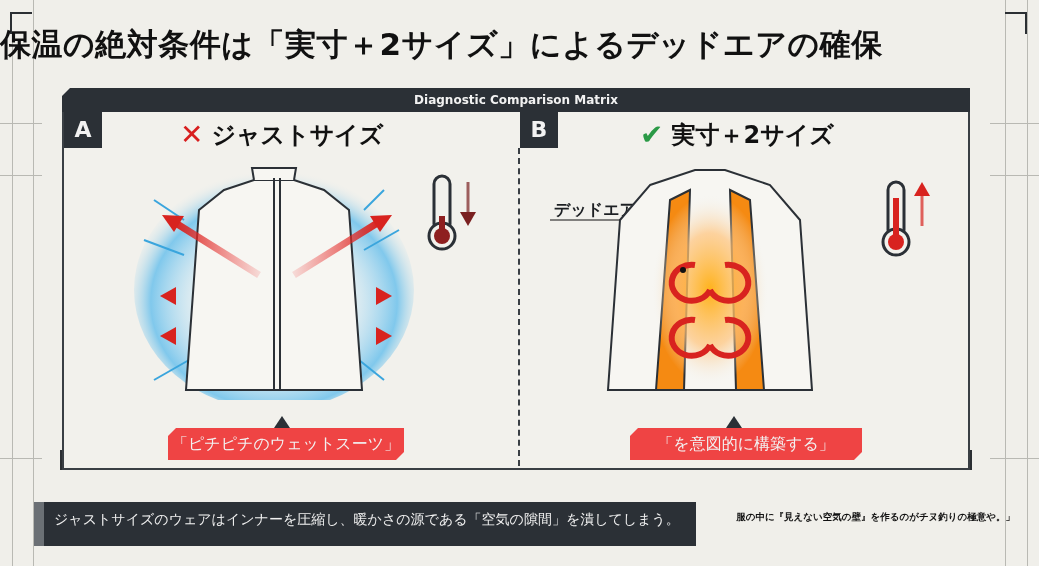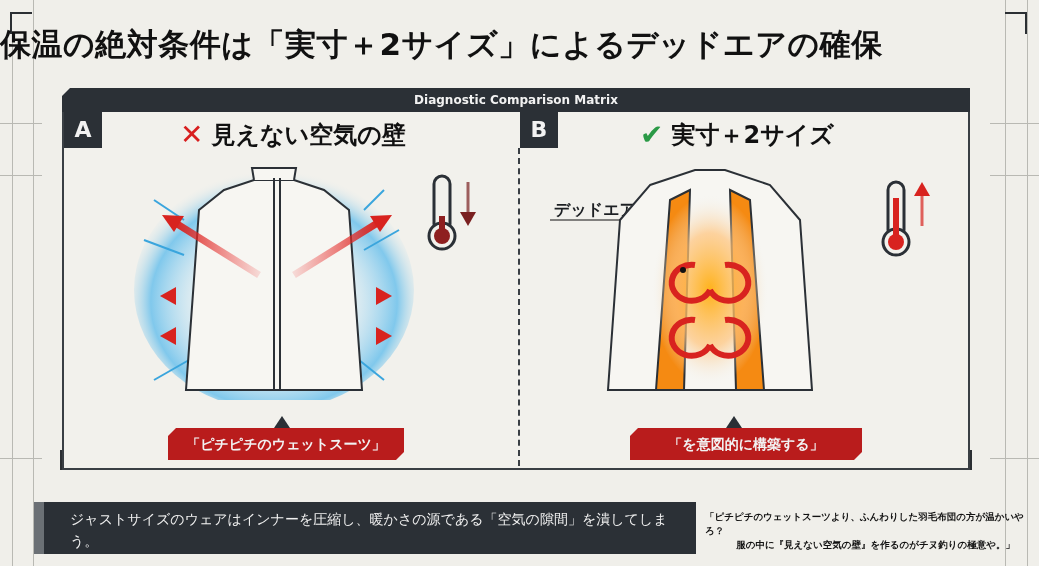--- a/index.html
+++ b/index.html
@@ -46,35 +46,35 @@
     font-weight: bold; font-size: 22px; text-align: center; line-height: 36px;
   }
   .panel-heading {
     position: absolute; top: 6px; font-size: 24px; font-weight: bold; color: #111;
     display: flex; align-items: center; gap: 8px;
   }
   .mark-x { color: #d81f1f; font-size: 28px; font-weight: bold; }
   .mark-check { color: #2b9a46; font-size: 28px; font-weight: bold; }
 
   .caption {
-    position: absolute; top: 316px; height: 32px; background: #b91c1c; color: #f2f2f2;
-    font-size: 14px; line-height: 32px; text-align: center; font-weight: bold;
+    position: absolute; top: 316px; height: 32px; background: #ef4444; color: #f2f2f2;
+    font-size: 16px; line-height: 32px; text-align: center; font-weight: normal;
     clip-path: polygon(8px 0, 100% 0, 100% calc(100% - 8px), calc(100% - 8px) 100%, 0 100%, 0 8px);
   }
   .caption-tip {
     position: absolute; top: 304px; width: 0; height: 0;
     border-left: 8px solid transparent; border-right: 8px solid transparent;
     border-bottom: 12px solid #2b3036;
   }
 
   .summary {
-    position: absolute; left: 34px; top: 502px; width: 662px; height: 52px;
+    position: absolute; left: 34px; top: 502px; width: 662px; height: 44px;
     background: #2b3036; color: #f0f0f0;
     border-left: 10px solid #6b7075;
-    font-size: 14px; line-height: 22px; padding: 6px 26px;
+    font-size: 14px; line-height: 22px; padding: 6px 10px;
   }
   .hides-eye {
     position: absolute; left: 705px; top: 506px; width: 320px;
   }
   .he-title {
     text-align: right; font-weight: bold; font-size: 17px; color: #111;
     display: flex; justify-content: flex-end; align-items: center; gap: 6px; padding-right: 14px;
   }
   .he-quote { font-size: 9.5px; font-weight: bold; color: #111; line-height: 14px; margin-top: 4px; }
   .he-quote .l2 { text-align: right; padding-right: 10px; }
@@ -102,21 +102,21 @@
 
 <div class="matrix">
   <div class="matrix-bar">Diagnostic Comparison Matrix</div>
   <div class="matrix-body">
     <div class="divider"></div>
 
     <div style="position:absolute;left:0;top:0;width:454px;height:356px;">
       <div class="panel-letter" style="left:0;">A</div>
       <div class="panel-heading" style="left:116px;">
         <span class="mark-x">✕</span>
-        <span>見えない空気の壁</span>
+        <span>ジャストサイズ</span>
       </div>
       <div style="position:absolute;left:70px;top:48px;">
         <svg width="280" height="240" viewBox="0 0 280 240">
           <defs>
             <radialGradient id="cold" cx="50%" cy="55%" r="55%">
               <stop offset="0%" stop-color="#ffffff" stop-opacity="0"></stop>
               <stop offset="55%" stop-color="#bfe3f6" stop-opacity="0.5"></stop>
               <stop offset="80%" stop-color="#6cc1ec" stop-opacity="0.85"></stop>
               <stop offset="100%" stop-color="#f2f1ec" stop-opacity="0"></stop>
             </radialGradient>
@@ -222,16 +222,15 @@
     </div>
   </div>
 </div>
 
 <div class="summary">
   <div>ジャストサイズのウェアはインナーを圧縮し、暖かさの源である「空気の隙間」を潰してしまう。</div>
 </div>
 
 <div class="hides-eye">
   <div class="he-quote">
-    <div>「ピチピチのウェットスーツより、ふんわりした羽毛布団の方が温かいやろ？</div>
     <div class="l2">服の中に『見えない空気の壁』を作るのがチヌ釣りの極意や。」</div>
   </div>
 </div>
 
 </body></html>

